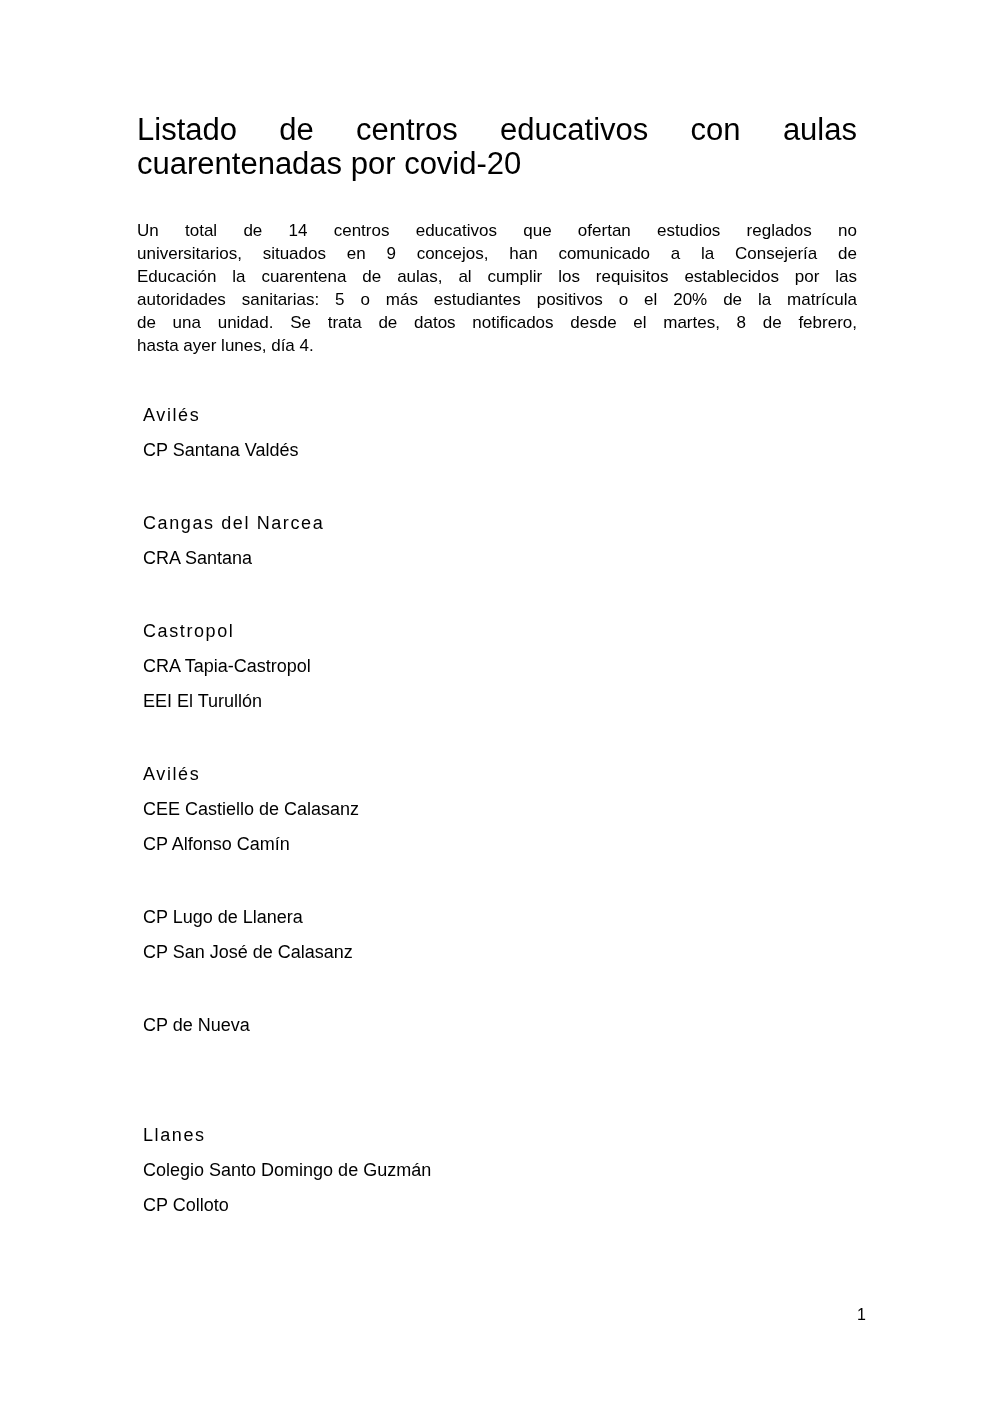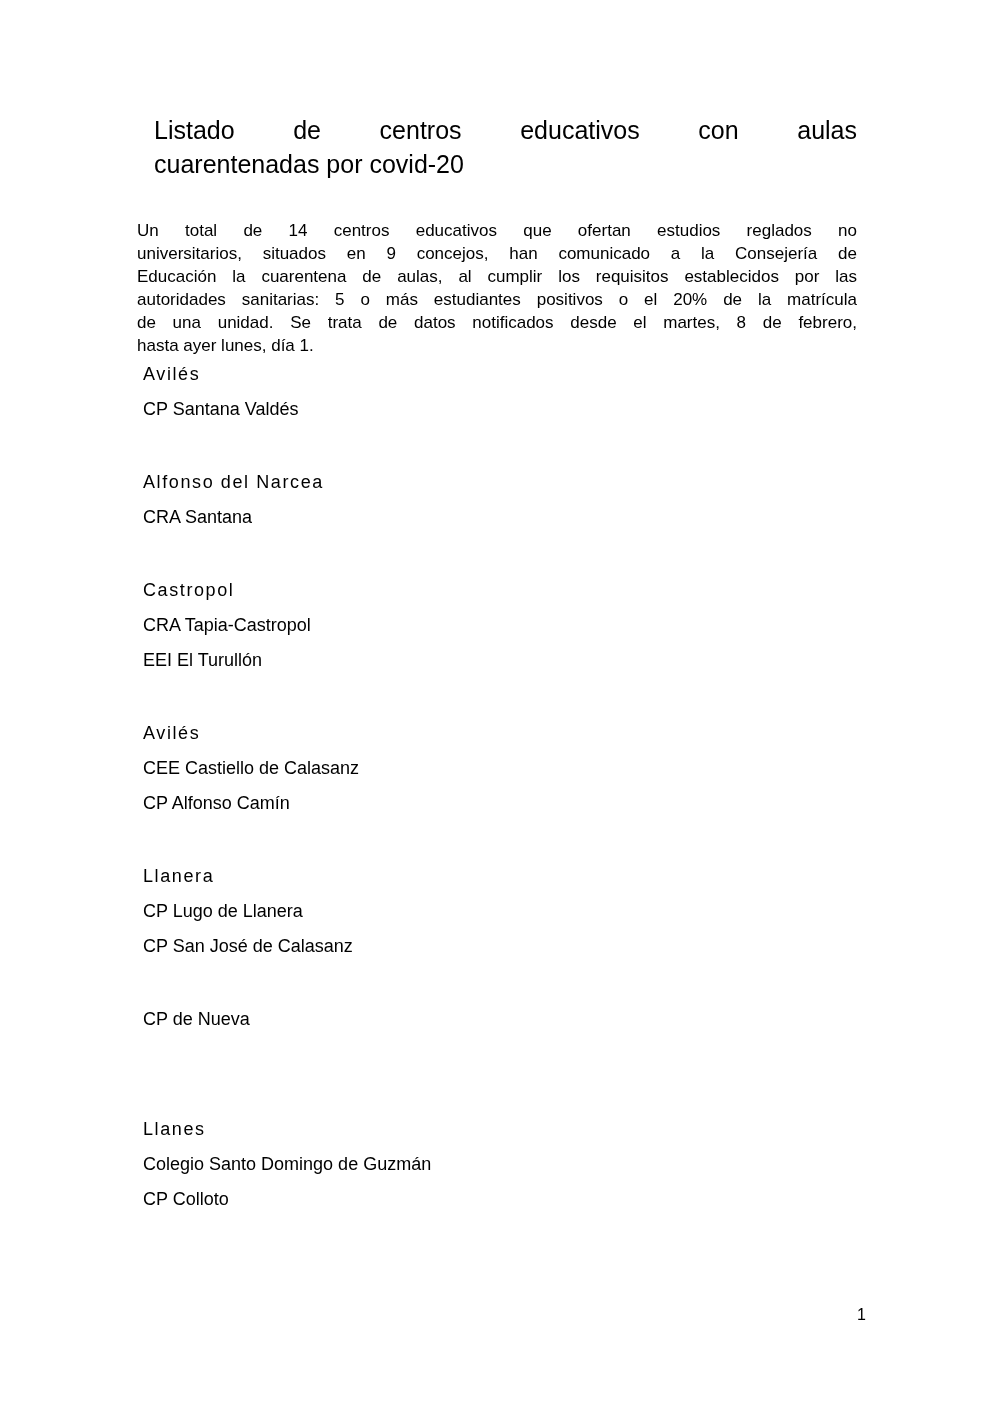--- a/index.html
+++ b/index.html
@@ -15,39 +15,40 @@
     font-family: "Liberation Sans", sans-serif;
     overflow: hidden;
   }
   .content {
     position: absolute;
     left: 137px;
     top: 0;
     width: 720px;
   }
   .doc-title {
-    margin: 113px 0 0 17px;
-    font-size: 25px;
+    margin: 113px 0 0 0;
+    font-size: 31px;
     line-height: 34px;
     font-weight: 400;
   }
   .jline {
     text-align: justify;
     text-align-last: justify;
   }
   .doc-title .jline:last-child,
   .intro .jline:last-child {
     text-align-last: left;
   }
   .intro {
     margin-top: 38px;
     font-size: 17px;
     line-height: 23px;
   }
   .sections {
+    margin-top: 41px;
     padding-left: 6px;
     font-size: 18px;
     line-height: 35px;
   }
   .sections section {
     margin: 38px 0 0 0;
   }
   .sections section:first-child {
     margin-top: 0;
   }
@@ -74,43 +75,42 @@
     <h1 class="doc-title">
         <div class="jline">Listado de centros educativos con aulas</div>
         <div class="jline">cuarentenadas por covid-20</div>
       </h1>
     <div class="intro">
         <div class="jline">Un total de 14 centros educativos que ofertan estudios reglados no</div>
         <div class="jline">universitarios, situados en 9 concejos, han comunicado a la Consejería de</div>
         <div class="jline">Educación la cuarentena de aulas, al cumplir los requisitos establecidos por las</div>
         <div class="jline">autoridades sanitarias: 5 o más estudiantes positivos o el 20% de la matrícula</div>
         <div class="jline">de una unidad. Se trata de datos notificados desde el martes, 8 de febrero,</div>
-        <div class="jline">hasta ayer lunes, día 1.</div>
+        <div class="jline">hasta ayer lunes, día 4.</div>
       </div>
     <div class="sections">
         <section>
           <div class="muni">Avilés</div>
           <div class="center">CP Santana Valdés</div>
         </section>
         <section>
-          <div class="muni">Alfonso del Narcea</div>
+          <div class="muni">Cangas del Narcea</div>
           <div class="center">CRA Santana</div>
         </section>
         <section>
           <div class="muni">Castropol</div>
           <div class="center">CRA Tapia-Castropol</div>
           <div class="center">EEI El Turullón</div>
         </section>
         <section>
           <div class="muni">Avilés</div>
           <div class="center">CEE Castiello de Calasanz</div>
           <div class="center">CP Alfonso Camín</div>
         </section>
         <section>
-          <div class="muni">Llanera</div>
           <div class="center">CP Lugo de Llanera</div>
           <div class="center">CP San José de Calasanz</div>
         </section>
         <section>
           <div class="center">CP de Nueva</div>
         </section>
         <section class="extra-gap">
           <div class="muni">Llanes</div>
           <div class="center">Colegio Santo Domingo de Guzmán</div>
           <div class="center">CP Colloto</div>

